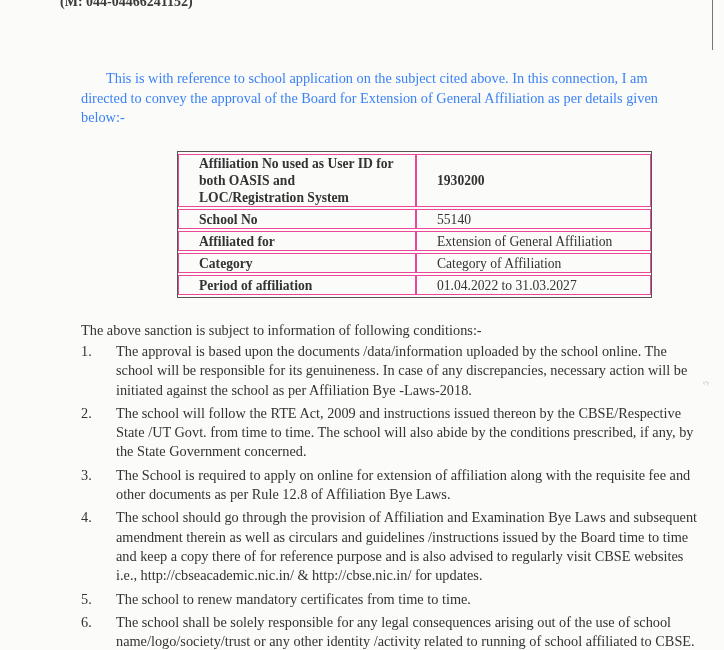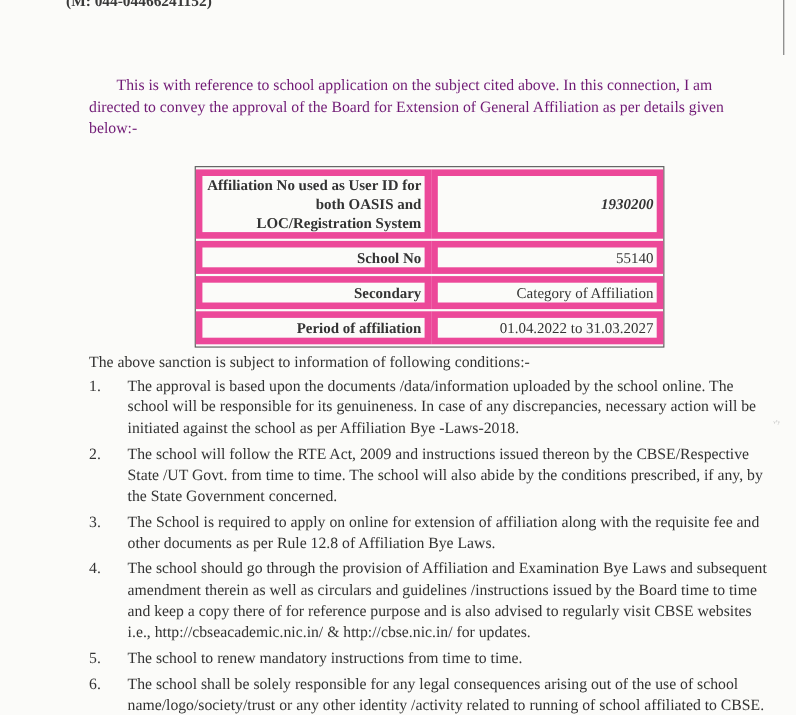--- a/index.html
+++ b/index.html
@@ -19,33 +19,33 @@
     position: absolute; left: 91px; top: 13px;
     font-size: 14.2px; font-weight: bold; text-decoration: underline;
     color: #333; white-space: nowrap;
   }
   .margin-line {
     position: absolute; left: 692px; top: 0; width: 1px; height: 50px;
     background: #777;
   }
   .intro {
     position: absolute; left: 61px; top: 69px; width: 600px;
-    font-size: 14.3px; line-height: 19.5px; color: #701a75;
+    font-size: 14.3px; line-height: 19.5px; color: #3b82f6;
   }
   .intro .indent { display: inline-block; width: 25px; }
   table.details {
     position: absolute; left: 157px; top: 151px;
     border-collapse: separate; border-spacing: 0 2px;
     border: 1px solid #555;
     font-size: 13.6px;
   }
   table.details td {
-    border: 6px solid #ec4899;
-    text-align: right;
-    padding: 0 3px;
+    border: 1px solid #ec4899;
+    text-align: left;
+    padding: 0 20px;
     height: 18px;
     line-height: 17px;
   }
   table.details td.lbl { width: 196px; font-weight: bold; color: #333; }
   table.details td.val { width: 193px; color: #333; }
   table.details tr.first td { height: 50px; line-height: 17px; }
   .conditions-intro {
     position: absolute; left: 61px; top: 322px;
     font-size: 14.3px; color: #333;
   }
@@ -64,42 +64,46 @@
 <div class="page">
   <div class="phone">(M: 044-04466241152)</div>
   <div class="margin-line"></div>
 
   <div class="intro"><span class="indent"></span><span>This is with reference to school application on the subject cited above. In this connection, I am directed to convey the approval of the Board for Extension of General Affiliation as per details given below:-</span></div>
 
   <table class="details">
     <tbody>
         <tr class="first">
       <td class="lbl">Affiliation No used as User ID for both OASIS and LOC/Registration System</td>
-      <td class="val" style="font-weight:bold;font-style:italic;">1930200</td>
+      <td class="val" style="font-weight:bold;">1930200</td>
     </tr>
     <tr>
       <td class="lbl">School No</td>
       <td class="val">55140</td>
     </tr>
     <tr>
-      <td class="lbl">Secondary</td>
+      <td class="lbl">Affiliated for</td>
+      <td class="val">Extension of General Affiliation</td>
+    </tr>
+    <tr>
+      <td class="lbl">Category</td>
       <td class="val">Category of Affiliation</td>
     </tr>
     <tr>
       <td class="lbl">Period of affiliation</td>
       <td class="val">01.04.2022 to 31.03.2027</td>
     </tr>
   </tbody>
     </table>
 
   <div class="conditions-intro">The above sanction is subject to information of following conditions:-</div>
 
   <ol class="conditions">
     <li><span class="num">1.</span><span>The approval is based upon the documents /data/information uploaded by the school online. The school will be responsible for its genuineness. In case of any discrepancies, necessary action will be initiated against the school as per Affiliation Bye -Laws-2018.</span></li>
     <li><span class="num">2.</span><span>The school will follow the RTE Act, 2009 and instructions issued thereon by the CBSE/Respective State /UT Govt. from time to time. The school will also abide by the conditions prescribed, if any, by the State Government concerned.</span></li>
     <li><span class="num">3.</span><span>The School is required to apply on online for extension of affiliation along with the requisite fee and other documents as per Rule 12.8 of Affiliation Bye Laws.</span></li>
     <li><span class="num">4.</span><span>The school should go through the provision of Affiliation and Examination Bye Laws and subsequent amendment therein as well as circulars and guidelines /instructions issued by the Board time to time and keep a copy there of for reference purpose and is also advised to regularly visit CBSE websites i.e., http://cbseacademic.nic.in/ &amp; http://cbse.nic.in/ for updates.</span></li>
-    <li><span class="num">5.</span><span>The school to renew mandatory instructions from time to time.</span></li>
+    <li><span class="num">5.</span><span>The school to renew mandatory certificates from time to time.</span></li>
     <li><span class="num">6.</span><span>The school shall be solely responsible for any legal consequences arising out of the use of school name/logo/society/trust or any other identity /activity related to running of school affiliated to CBSE. All legal expenses incurred by the Board, if any, arising out of these circumstances, shall be borne by the school.</span></li>
   </ol>
 
   <div class="speck">ᵛ'ʸ</div>
 </div>
 
 </body></html>

